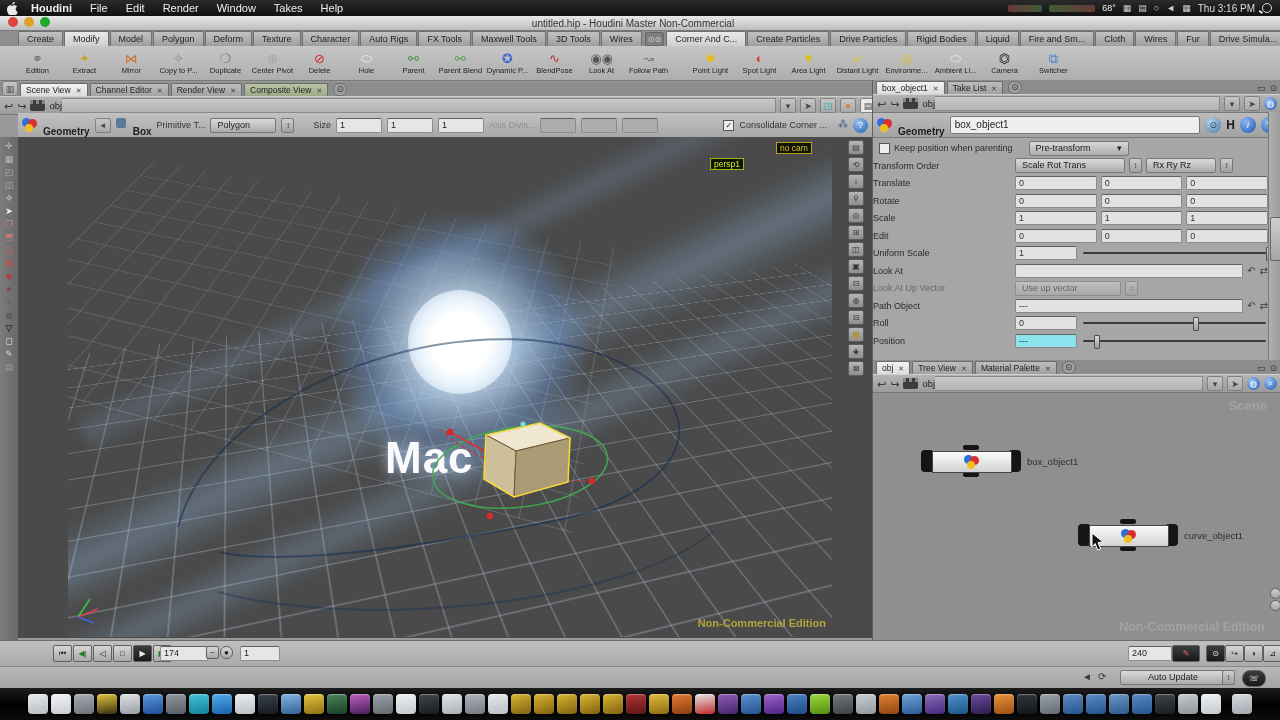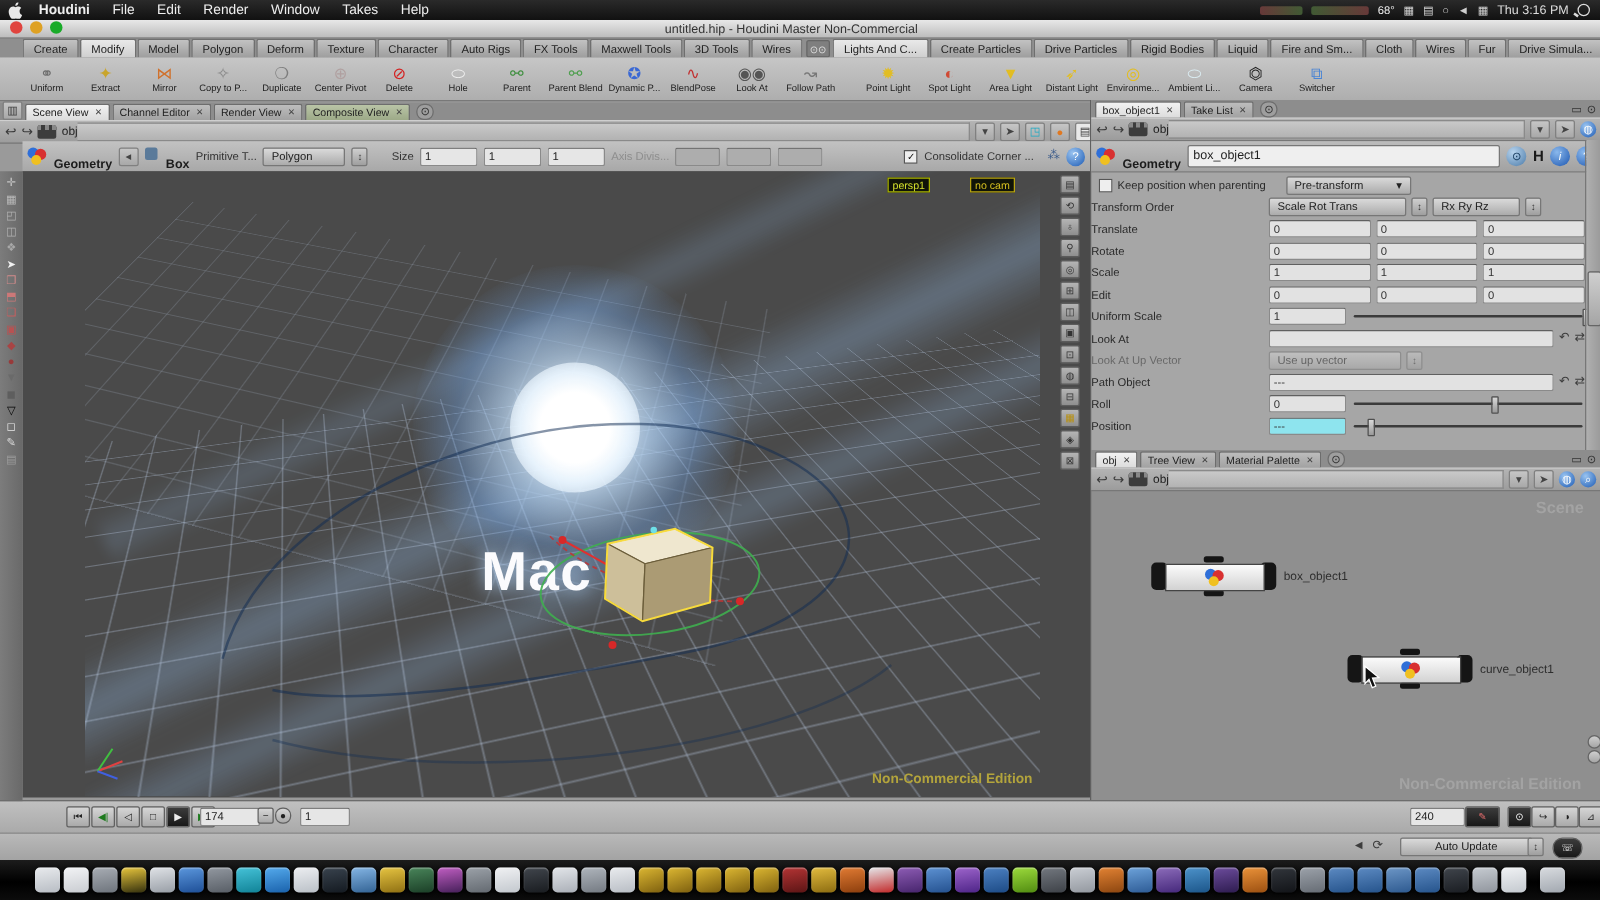--- a/index.html
+++ b/index.html
@@ -171,40 +171,40 @@
         <span class="stab">Maxwell Tools</span>
         <span class="stab">3D Tools</span>
         <span class="stab">Wires</span>
       </span>
     <span class="tabscroll" style="width:66px;margin:1px 2px 0;">
         <span>⊙</span>
         <span>⊙</span>
       </span>
     <span style="display:flex;">
 
-    <span class="stab active">Lights And C...</span>
+    <span class="stab active">Corner And C...</span>
         <span class="stab">Create Particles</span>
         <span class="stab">Drive Particles</span>
         <span class="stab">Rigid Bodies</span>
         <span class="stab">Liquid</span>
         <span class="stab">Fire and Sm...</span>
         <span class="stab">Cloth</span>
         <span class="stab">Wires</span>
         <span class="stab">Fur</span>
         <span class="stab">Drive Simula...</span>
       </span>
 
   </div>
 
   <div id="shelftools" class="abs row">
     <span style="display:flex;margin-left:14px;width:672px;">
 
         <span class="tool">
           <span class="tg" style="color: rgb(109, 109, 109);">⚭</span>
-          <span class="tl">Uniform</span>
+          <span class="tl">Edition</span>
         </span>
 
         <span class="tool">
           <span class="tg" style="color: rgb(201, 165, 44);">✦</span>
           <span class="tl">Extract</span>
         </span>
 
         <span class="tool">
           <span class="tg" style="color: rgb(208, 113, 44);">⋈</span>
           <span class="tl">Mirror</span>
@@ -420,21 +420,21 @@
       <polygon points="448,314 502,301 500,345 446,360" fill="#ab9b74" stroke="#6b5d3a" stroke-width="1"></polygon>
       <path d="M 418 298 L 472 286 L 502 301 L 500 345 L 446 360 L 416 342 Z" fill="none" stroke="#ffe23c" stroke-width="1.6" opacity="0.95"></path>
       <circle cx="382" cy="295" r="3.2" fill="#d82828"></circle>
       <circle cx="524" cy="344" r="3.2" fill="#d82828"></circle>
       <circle cx="422" cy="379" r="3.2" fill="#d82828"></circle>
       <circle cx="455" cy="287" r="2.6" fill="#6ee0e8"></circle>
       <line x1="10" y1="480" x2="30" y2="472" stroke="#e04040" stroke-width="1.6"></line>
       <line x1="10" y1="480" x2="22" y2="462" stroke="#40c040" stroke-width="1.6"></line>
       <line x1="10" y1="480" x2="26" y2="486" stroke="#4060e0" stroke-width="1.6"></line>
     </svg>
-    <span class="vplabel" style="left:642px;">persp1</span>
+    <span class="vplabel" style="left:642px;margin-top:16px;">persp1</span>
     <span class="vplabel" style="left:708px;color:#d6c01f;border-color:#b8a410;">no cam</span>
     <div id="watermark">Non-Commercial Edition</div>
   </div>
 
   <div id="rstrip" class="abs">
 
   <span class="stripicon" style="color: rgb(51, 51, 51);">▤</span>
       <span class="stripicon" style="color: rgb(51, 51, 51);">⟲</span>
       <span class="stripicon" style="color: rgb(51, 51, 51);">♁</span>
       <span class="stripicon" style="color: rgb(51, 51, 51);">⚲</span>

